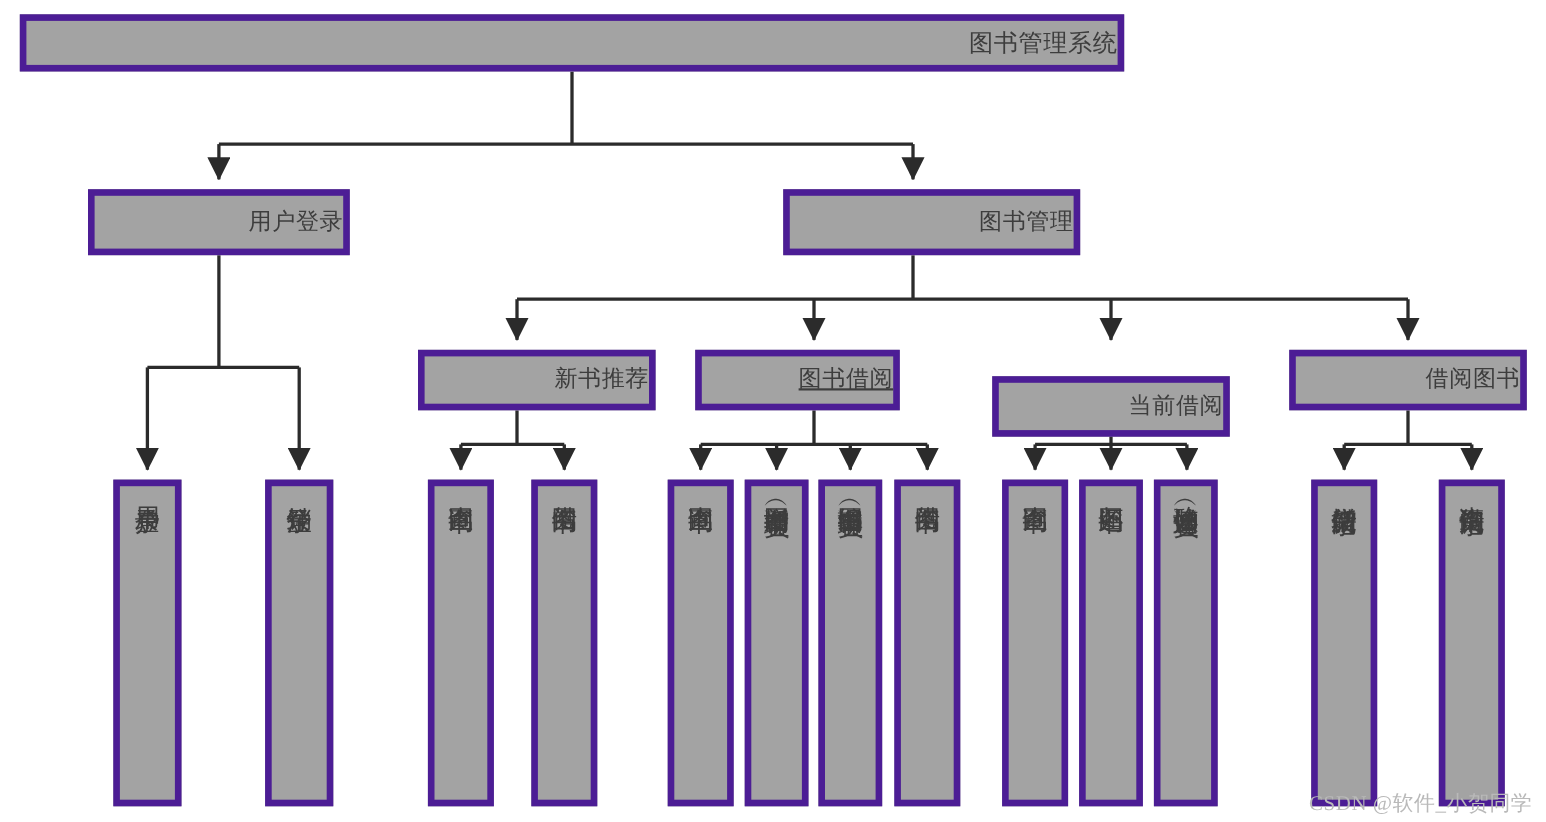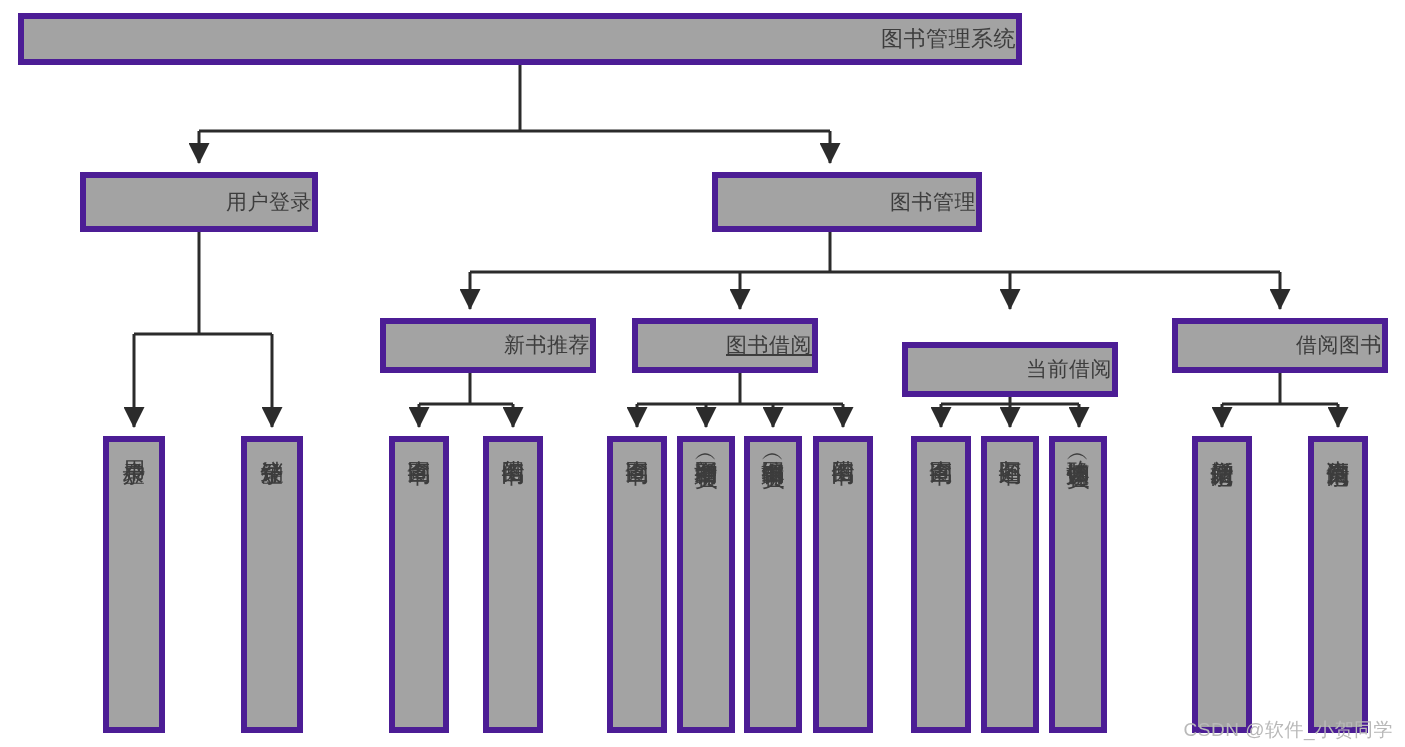--- a/index.html
+++ b/index.html
@@ -65,21 +65,21 @@
   }
   .watermark {
     position: absolute;
     right: 12px;
     bottom: 4px;
     font-size: 19px;
     color: #b9b9b9;
     letter-spacing: 0.5px;
     z-index: 5;
     white-space: nowrap;
-    font-family: Liberation Sans, sans-serif;
+    font-family: Liberation Serif, serif;
     margin-top: 48px;
   }
 </style>
 </head>
 <body>
 
 <div id="canvas">
 
   <svg id="edges" viewBox="0 0 1405 747" xmlns="http://www.w3.org/2000/svg">
     <defs>

